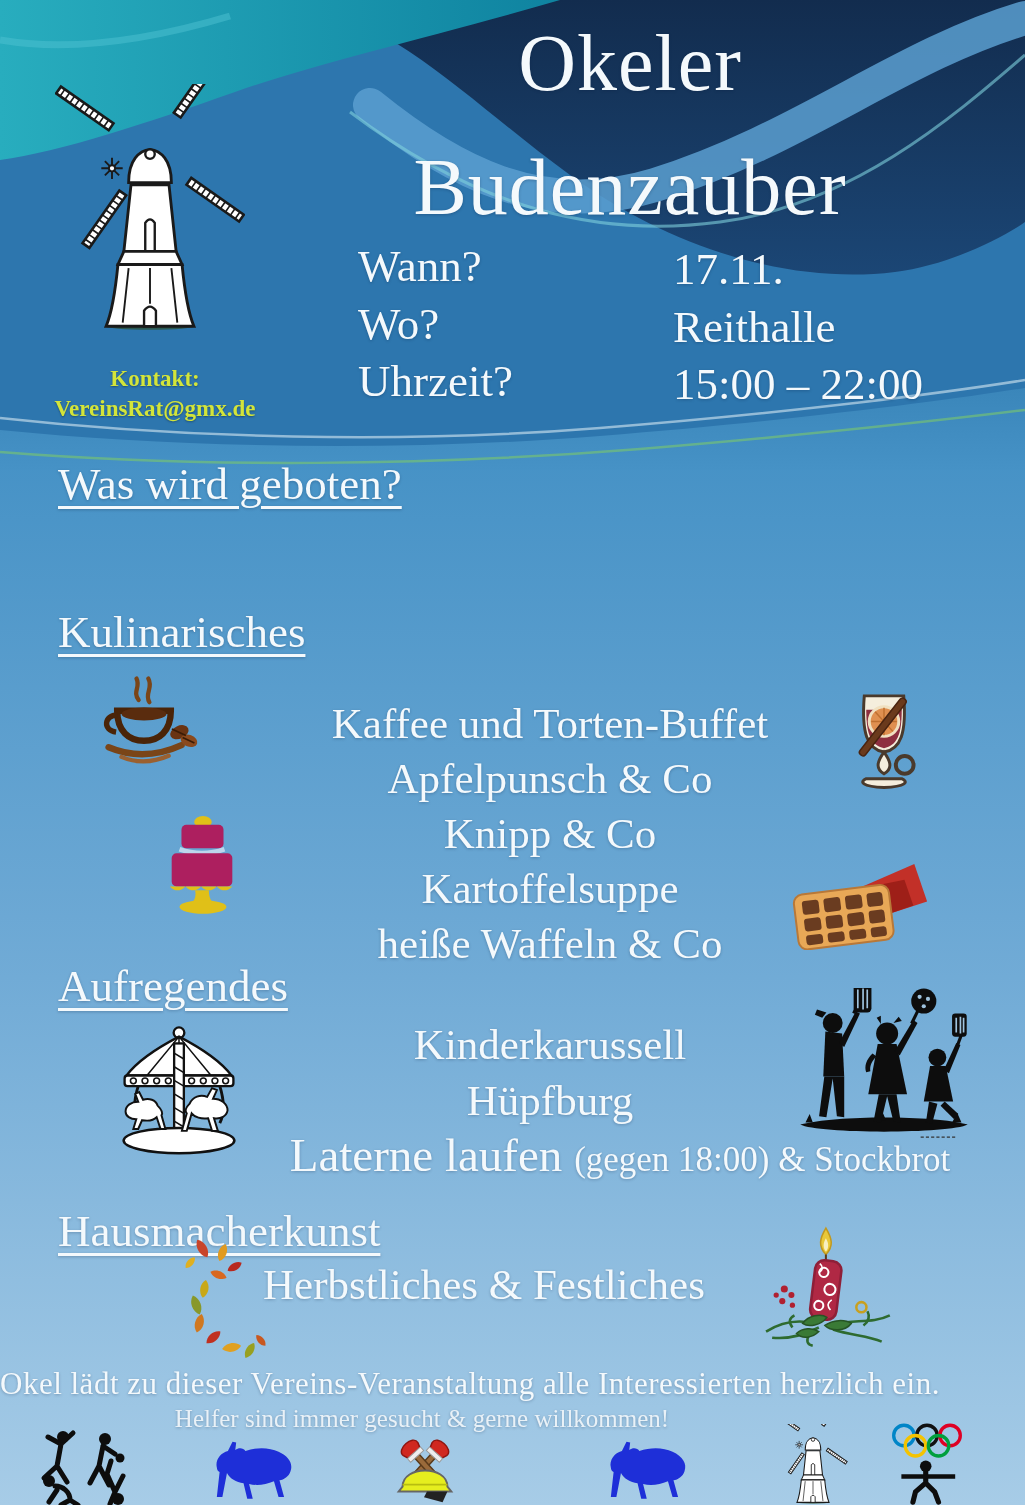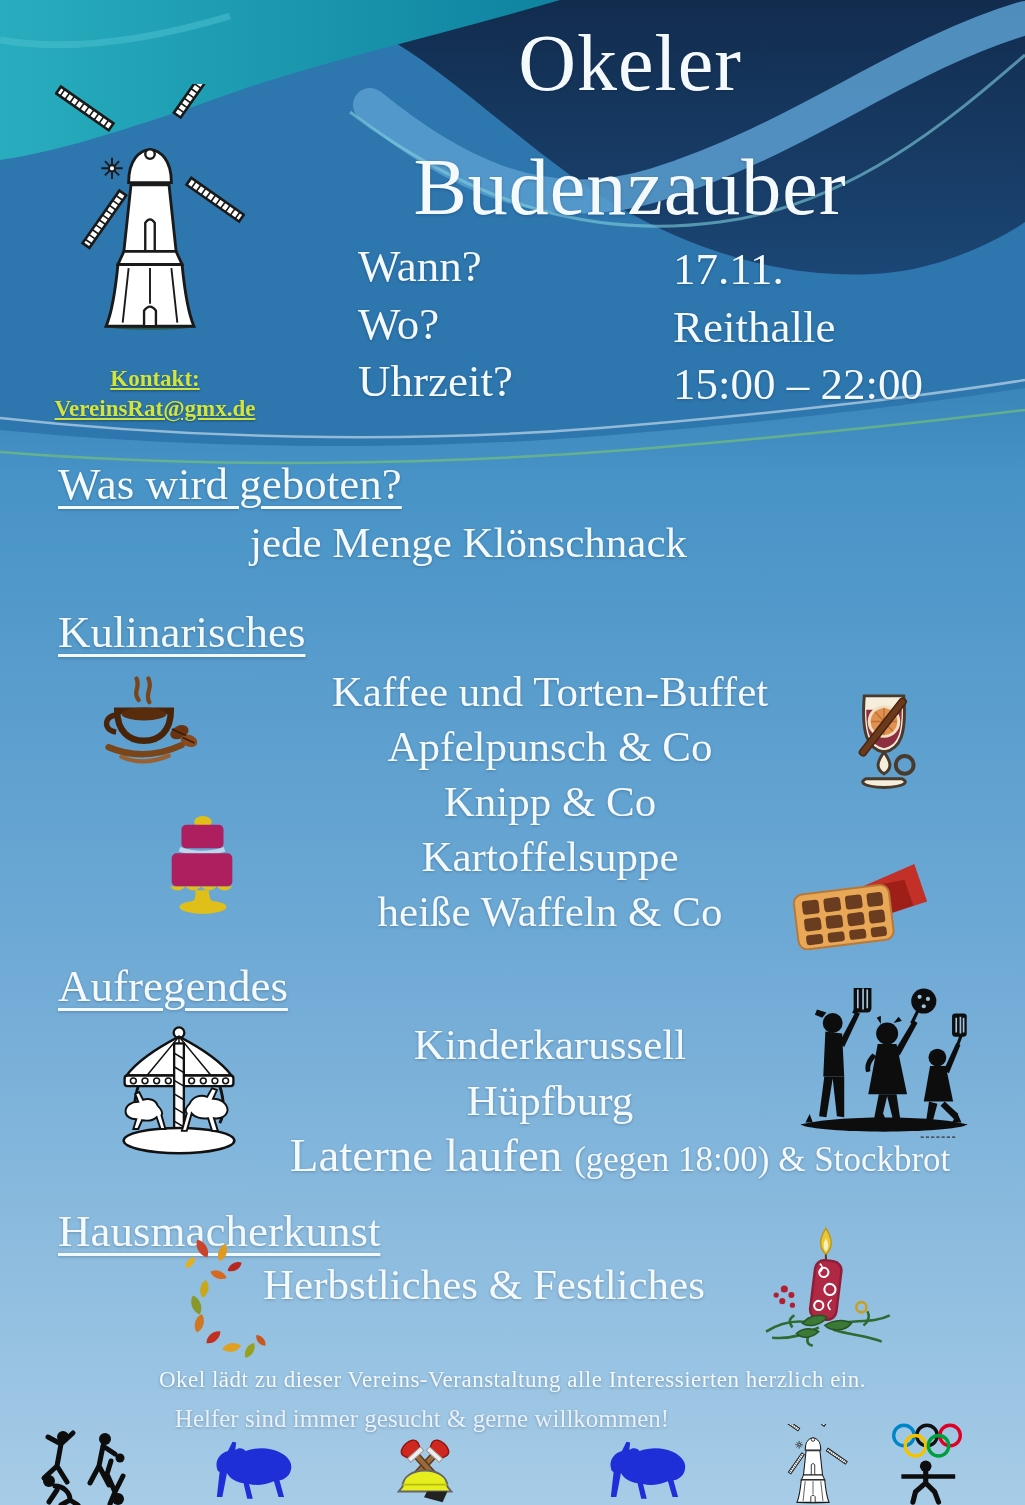--- a/index.html
+++ b/index.html
@@ -5,29 +5,29 @@
   html,body{margin:0;padding:0;background:#444;}
   .poster{
     position:relative;width:1025px;height:1505px;overflow:hidden;
     font-family:"Liberation Serif","DejaVu Serif",serif;
     color:#f4f9fc;
     background:linear-gradient(180deg,#2d76ae 0%,#4692c6 30.5%,#71abd6 65%,#a7cce7 100%);
   }
   .abs{position:absolute;}
   .txt{text-shadow:0 1px 3px rgba(10,30,60,.28);line-height:1.18;}
   .slogan{font-size:29px;font-weight:bold;text-align:center;}
-  .contact{font-size:23px;font-weight:bold;text-align:center;color:#d3e53a;text-shadow:0 1px 2px rgba(0,0,0,.35);line-height:1.3;text-decoration:underline;}
+  .contact{font-size:23px;font-weight:bold;text-align:center;color:#d3e53a;text-shadow:0 1px 2px rgba(0,0,0,.35);line-height:1.3;}
   .title{font-size:80px;font-weight:normal;text-align:center;letter-spacing:1px;white-space:nowrap;}
   .dlabel,.dvalue{font-size:45px;white-space:nowrap;}
   .h{font-size:45px;text-decoration:underline;text-decoration-thickness:3px;text-underline-offset:7px;white-space:nowrap;}
   .item{font-size:43px;text-align:center;white-space:nowrap;}
   .list .item{line-height:55px;}
   .note{font-size:35px;}
   .big{font-size:47px;margin-top:39px;}
-  .foot1{font-size:23px;text-align:center;letter-spacing:.5px;}
+  .foot1{font-size:31px;text-align:left;letter-spacing:.5px;}
   .foot2{font-size:25px;text-align:center;color:#e9f1f7;}
   svg{display:block;}
 </style>
 </head>
 <body>
 
 <div class="poster">
 
   <svg class="abs" style="left:0;top:0" width="1025" height="470" viewBox="0 0 1025 470">
     <defs>
@@ -94,24 +94,23 @@
   <div class="abs title txt" style="left:270px;top:140px;width:720px">Budenzauber</div>
 
   <div class="abs dlabel txt" style="left:358px;top:240px">Wann?</div>
   <div class="abs dvalue txt" style="left:673px;top:243px">17.11.</div>
   <div class="abs dlabel txt" style="left:358px;top:298px">Wo?</div>
   <div class="abs dvalue txt" style="left:673px;top:301px">Reithalle</div>
   <div class="abs dlabel txt" style="left:358px;top:355px">Uhrzeit?</div>
   <div class="abs dvalue txt" style="left:673px;top:358px">15:00 – 22:00</div>
 
   <div class="abs h txt" style="left:58px;top:458px">Was wird geboten?</div>
-  <div class="abs item txt" style="left:250px;top:518px">jede Menge Klönschnack</div>
 
   <div class="abs h txt" style="left:58px;top:606px">Kulinarisches</div>
-  <div class="abs list" style="left:230px;top:664px;width:640px">
+  <div class="abs list" style="left:230px;top:696px;width:640px">
     <div class="item txt">Kaffee und Torten-Buffet</div>
     <div class="item txt">Apfelpunsch &amp; Co</div>
     <div class="item txt">Knipp &amp; Co</div>
     <div class="item txt">Kartoffelsuppe</div>
     <div class="item txt">heiße Waffeln &amp; Co</div>
   </div>
 
   <svg class="abs" style="left:85px;top:670px" width="118" height="118" viewBox="0 0 110 110">
     <path d="M50,28 C44,20 52,16 48,8 M60,30 C55,22 64,17 59,8" stroke="#7a4518" stroke-width="4" fill="none" stroke-linecap="round"></path>
     <path d="M30,38 C30,57 41,66 55,66 C69,66 80,57 80,38 Z" fill="none" stroke="#4a2408" stroke-width="6" stroke-linecap="round"></path>

